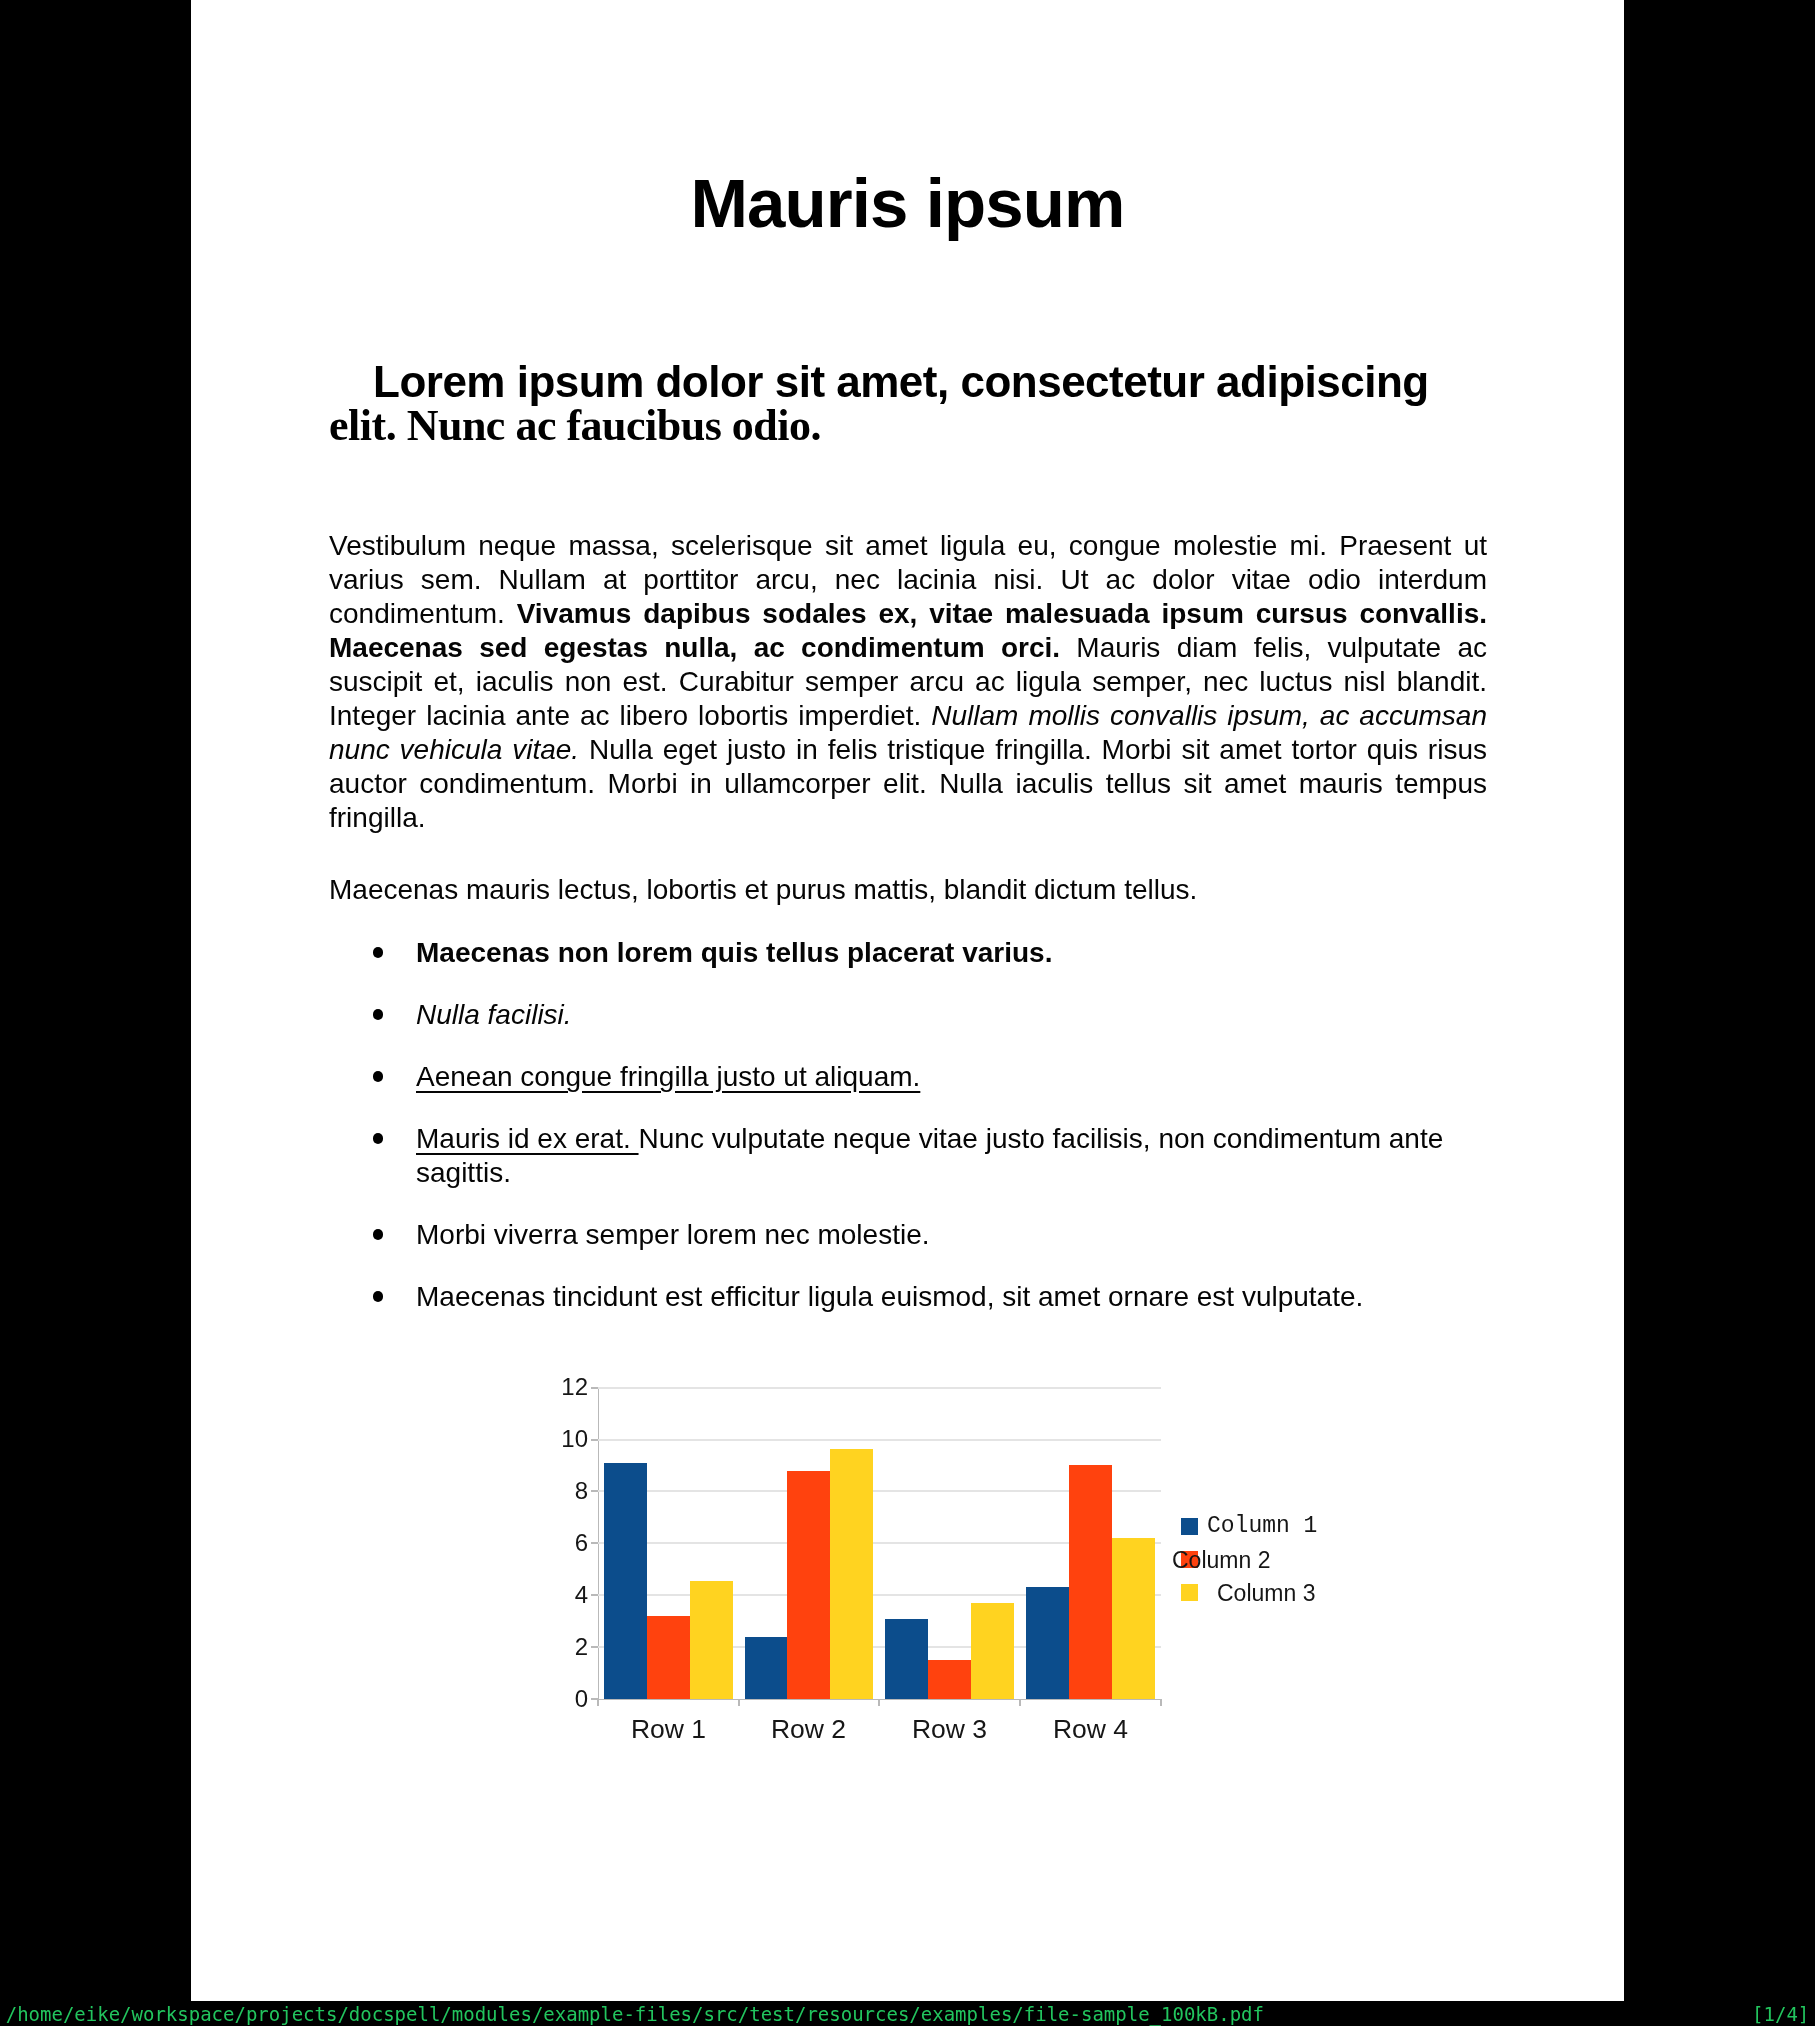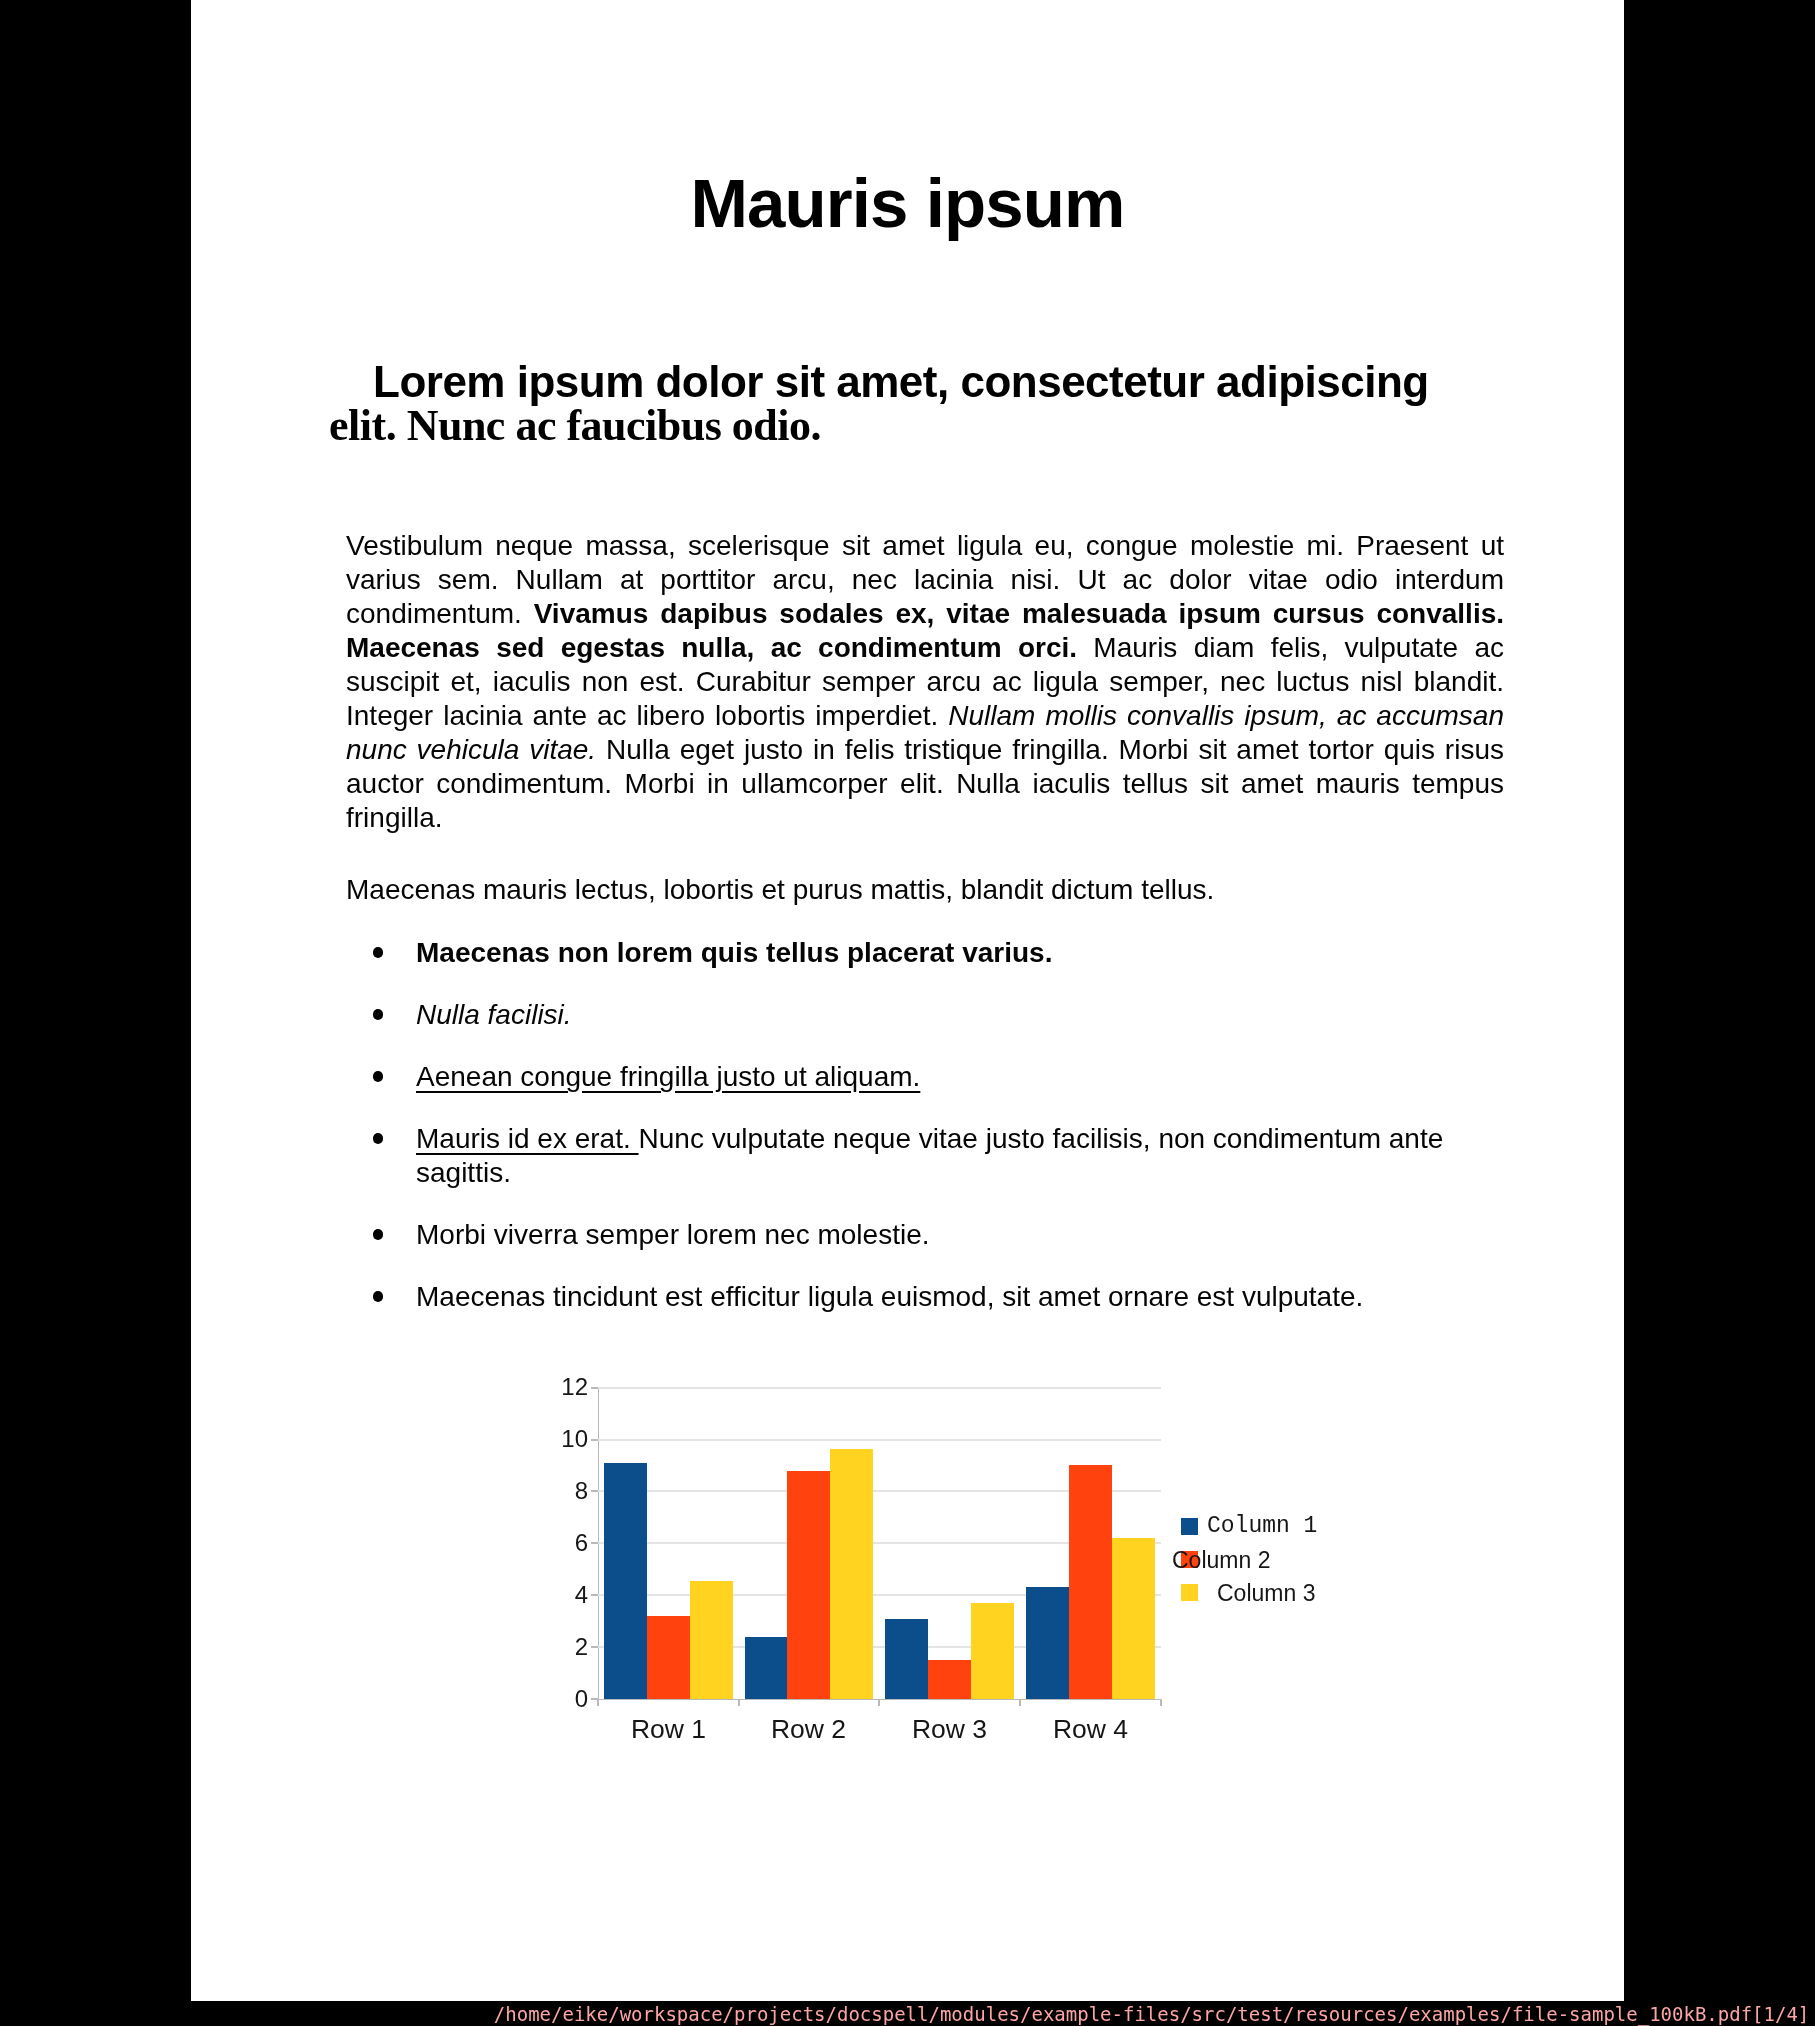--- a/index.html
+++ b/index.html
@@ -6,21 +6,21 @@
   .screen{position:relative;width:1815px;height:2026px;background:#000;overflow:hidden;
           font-family:"Liberation Sans",sans-serif;}
   .page{position:absolute;left:191px;top:0;width:1433px;height:2002px;background:#ffffff;color:#000;}
   
   .doc-title{position:absolute;left:0;top:166px;width:1433px;text-align:center;
              font-size:69px;line-height:76px;font-weight:bold;letter-spacing:-0.9px;}
   .doc-heading{position:absolute;left:138px;top:360px;width:1173px;
                font-size:44px;line-height:44px;font-weight:bold;letter-spacing:-0.5px;}
   .doc-heading .h-line1{display:block;padding-left:44px;}
   .doc-heading .h-line2{display:block;font-family:Liberation Serif, serif;}
-  .para{position:absolute;left:155px;width:1158px;font-size:28px;line-height:34px;
+  .para{position:absolute;left:138px;width:1158px;font-size:28px;line-height:34px;
         text-align:justify;color:#050505;}
   .para1{top:529px;}
   .para2{top:873px;text-align:left;}
   .b{font-weight:bold;}
   .i{font-style:italic;}
   .u{text-decoration:underline;text-underline-offset:4.7px;}
   .bullet-list{position:absolute;left:138px;top:936px;width:1158px;list-style:none;
                margin:0;padding:0;font-size:28px;line-height:34px;color:#050505;}
   .bullet-list li{position:relative;padding-left:87px;margin-bottom:28px;}
   .bullet-dot{position:absolute;left:44px;top:11.4px;width:10.4px;height:10.4px;border-radius:50%;
@@ -32,23 +32,23 @@
   .gridline{position:absolute;height:1.9px;background:#e4e4e4;}
   .ytick-mark{position:absolute;width:6.6px;height:1.9px;background:#b9b9b9;}
   .xtick-mark{position:absolute;width:1.9px;height:6.6px;background:#b9b9b9;}
   .ytick-label{position:absolute;width:66px;text-align:right;color:#161616;line-height:24.6px;}
   .cat-label{position:absolute;text-align:center;color:#161616;font-size:26.5px;line-height:28px;}
   .bar{position:absolute;}
   .legend-swatch{position:absolute;width:17px;height:17px;}
   .legend-label{position:absolute;color:#161616;font-size:23px;line-height:24.6px;white-space:nowrap;}
   
   .statusbar{position:absolute;left:0;bottom:0;width:1815px;height:24.6px;background:#000;
-             display:flex;justify-content:flex-end;align-items:center;
+             display:flex;justify-content:space-between;align-items:center;
              font-family:"DejaVu Sans Mono","Liberation Mono",monospace;
-             font-size:19px;color:#fca5a5;box-sizing:border-box;padding:0 5.7px;}
+             font-size:19px;color:#22c55e;box-sizing:border-box;padding:0 5.7px;}
 </style>
 </head>
 <body>
 
 <div class="screen">
 
   <div class="page">
 
     <div class="doc-title">Mauris ipsum</div>
 

